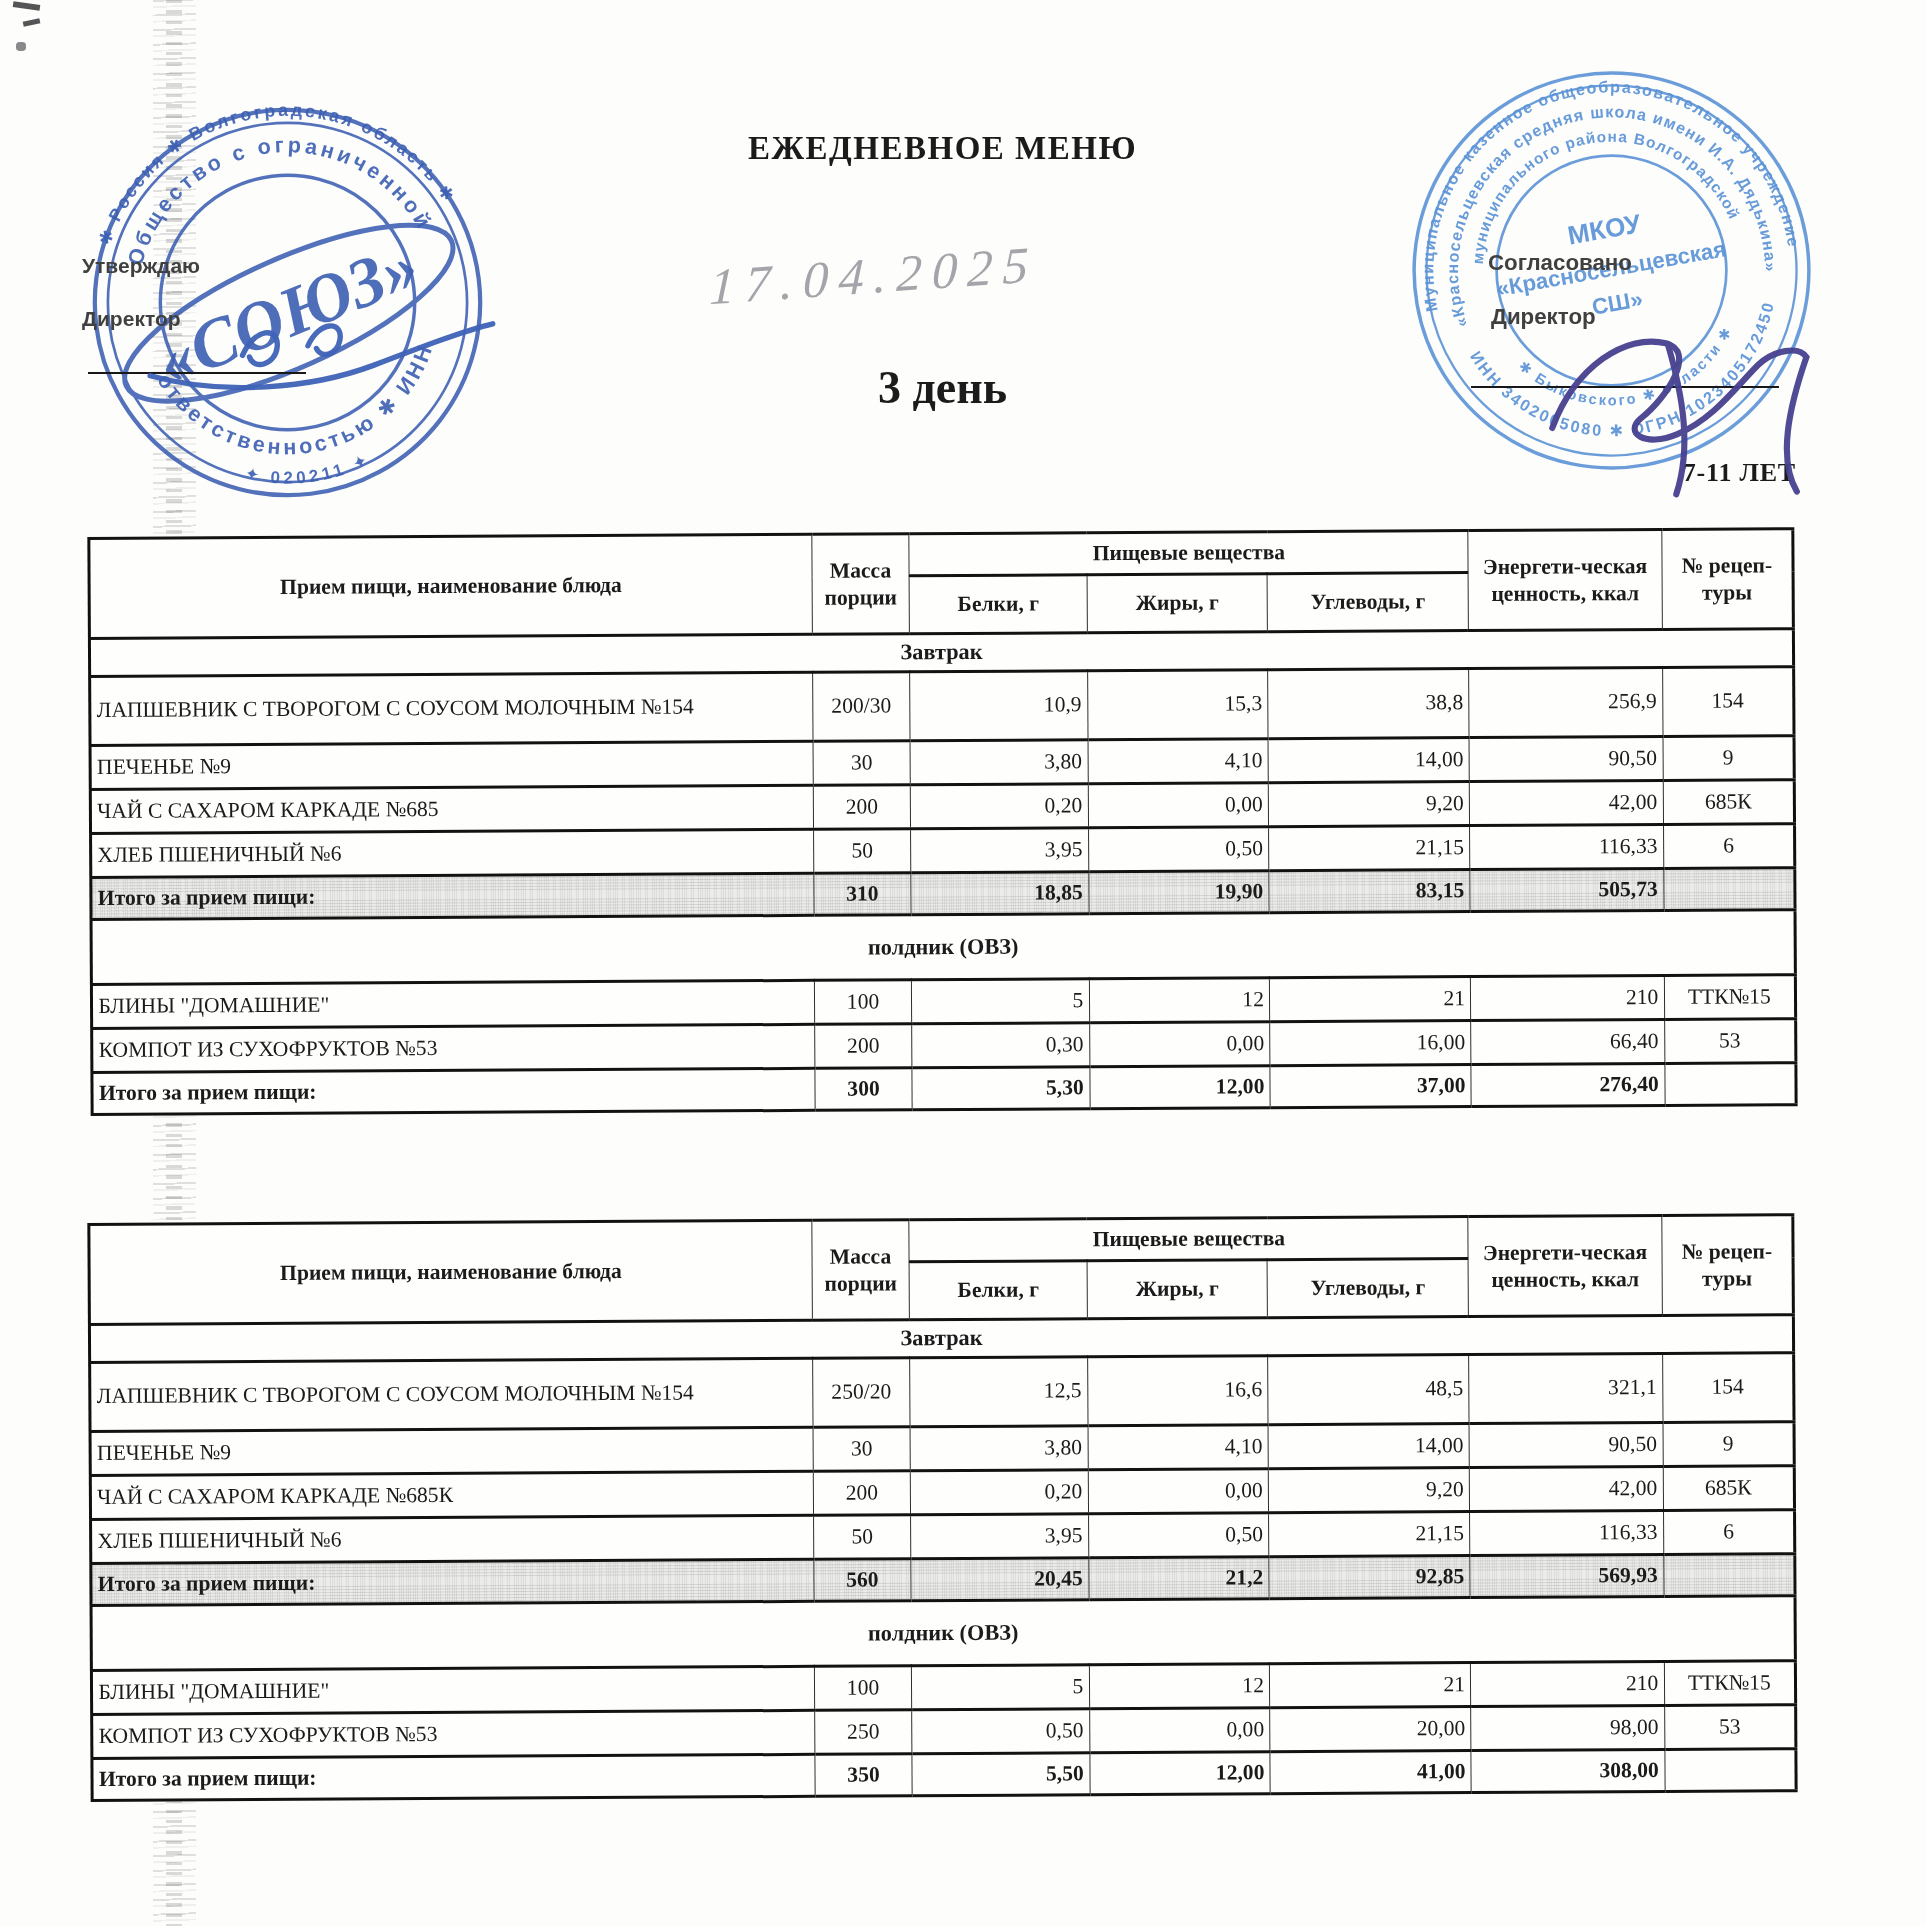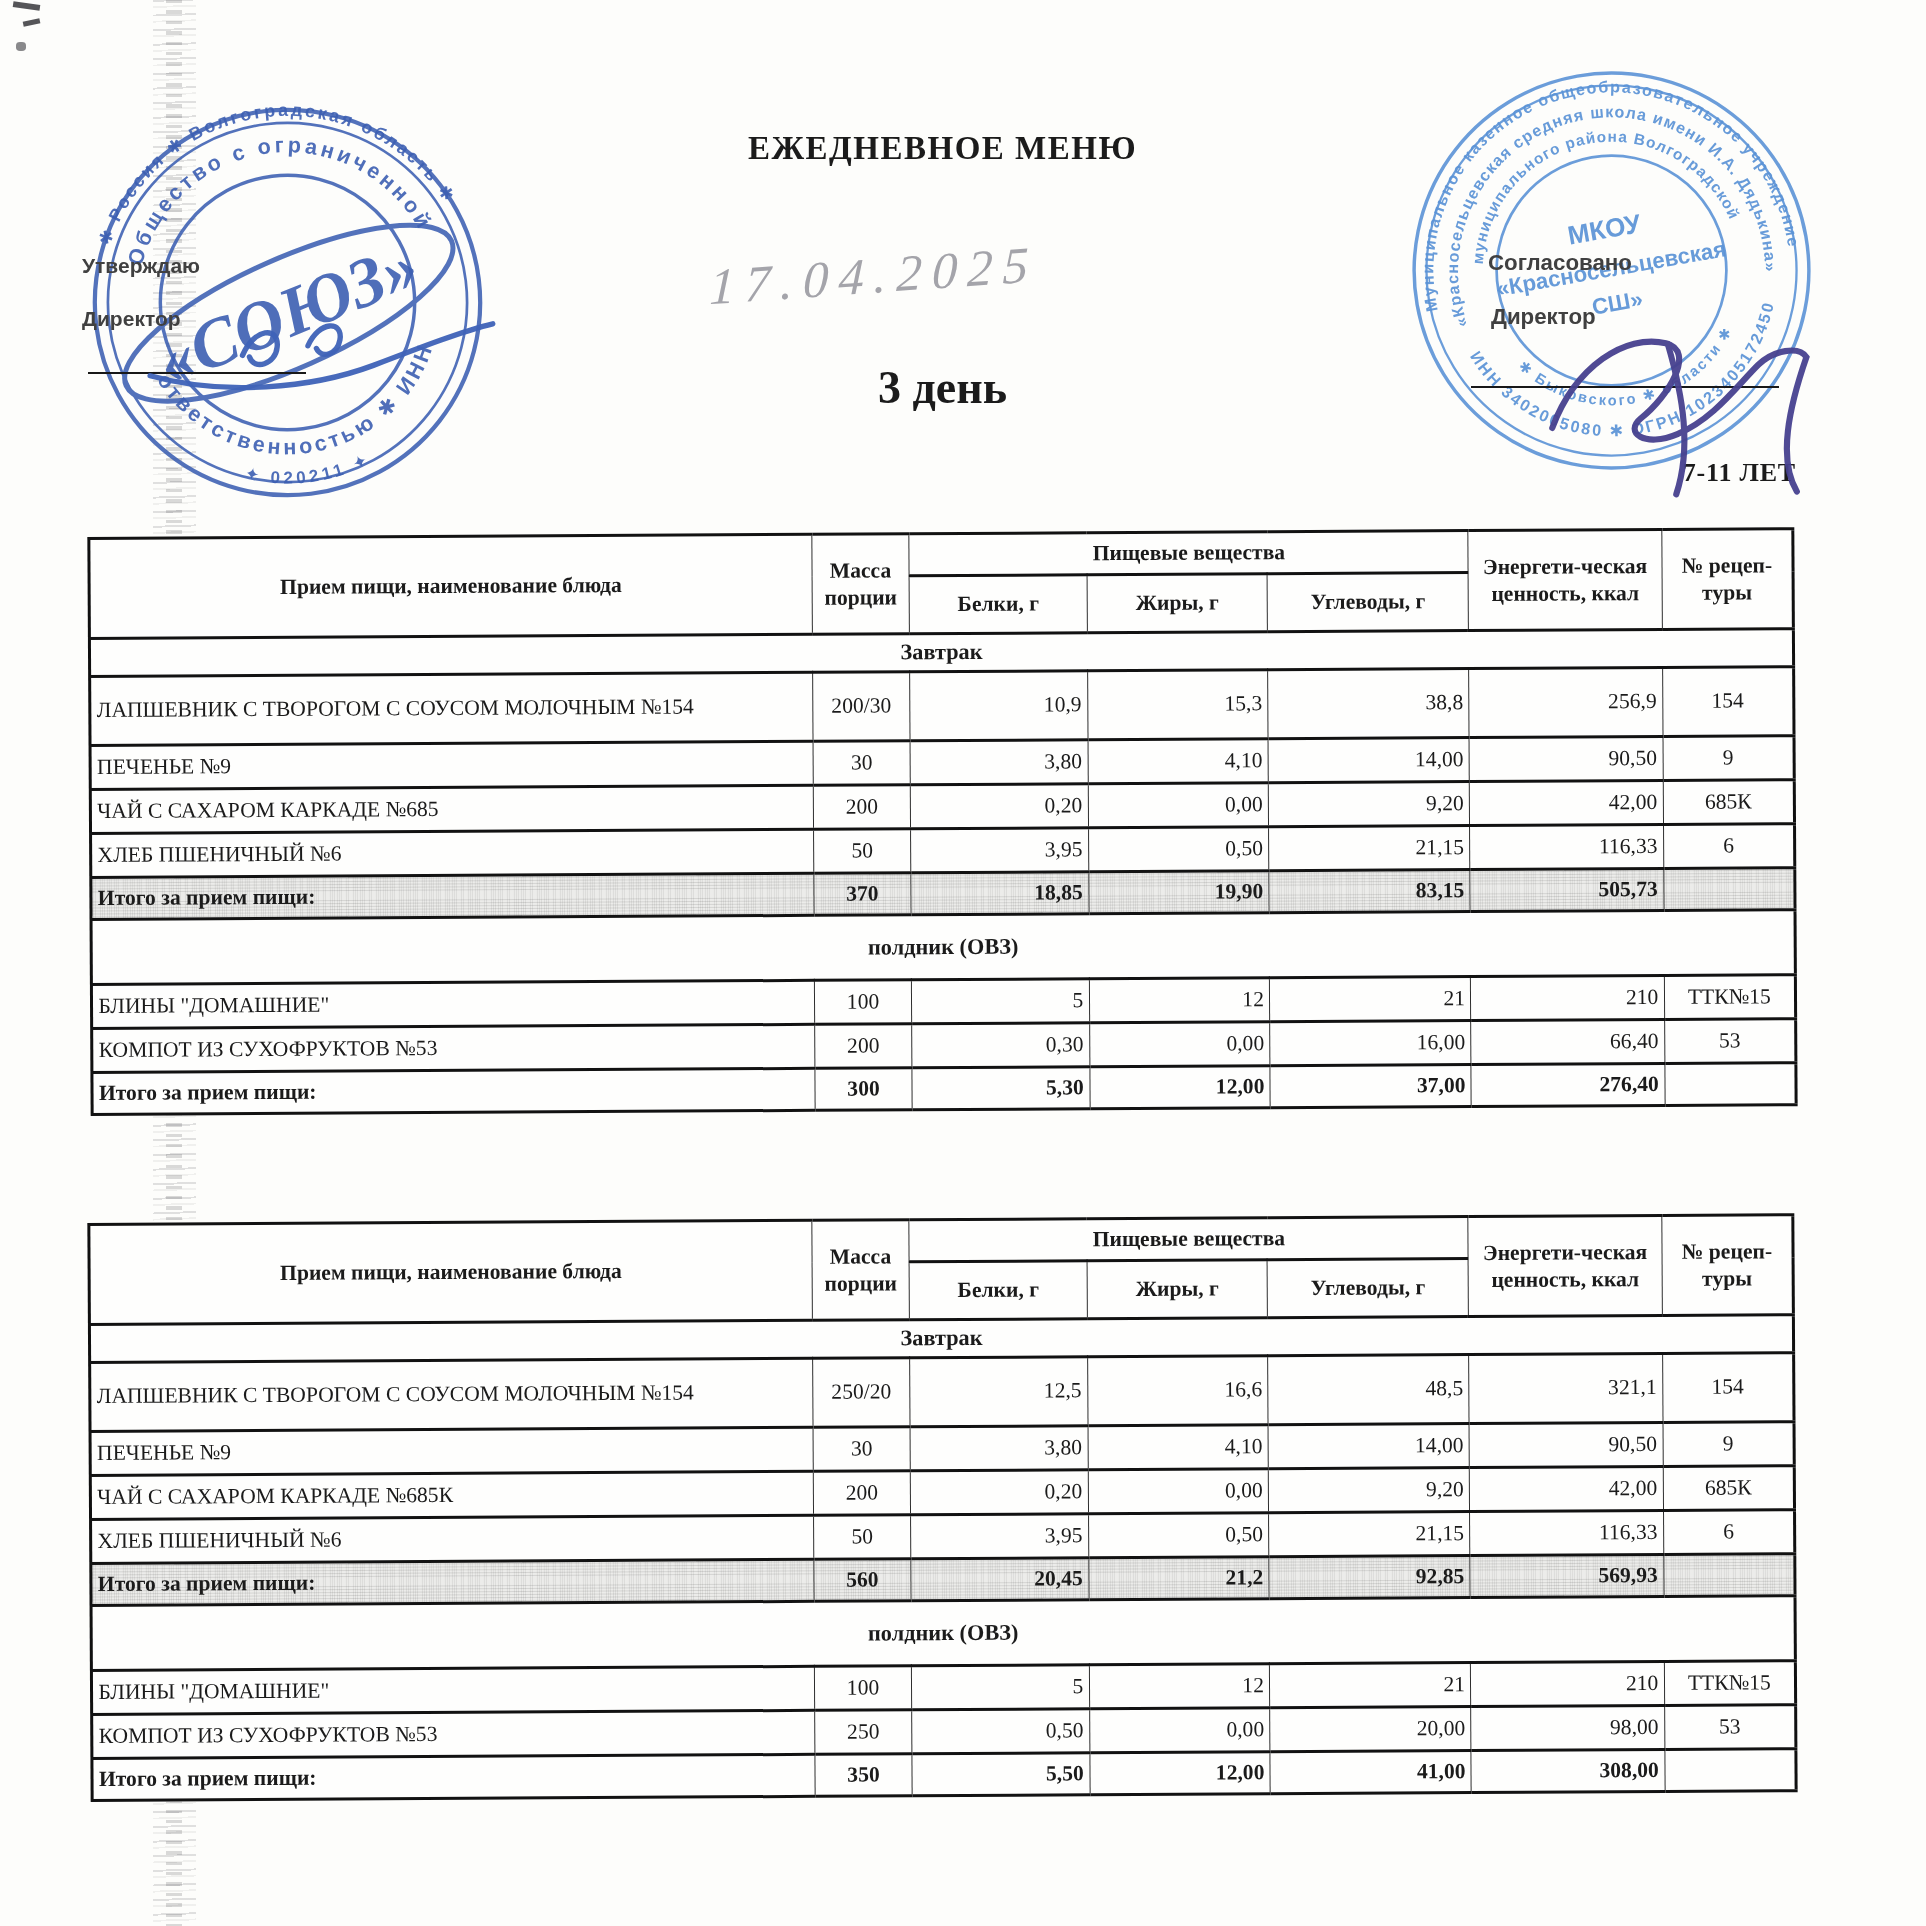--- a/index.html
+++ b/index.html
@@ -224,21 +224,21 @@
             <td class="c-dish">ХЛЕБ ПШЕНИЧНЫЙ №6</td>
             <td class="c-mass">50</td>
             <td class="c-num">3,95</td>
             <td class="c-num">0,50</td>
             <td class="c-num">21,15</td>
             <td class="c-num">116,33</td>
             <td class="c-rec">6</td>
           </tr>
           <tr class="total-row total-shaded">
             <td class="c-dish">Итого за прием пищи:</td>
-            <td class="c-mass">370</td>
+            <td class="c-mass">310</td>
             <td class="c-num">18,85</td>
             <td class="c-num">19,90</td>
             <td class="c-num">83,15</td>
             <td class="c-num">505,73</td>
             <td class="c-rec"></td>
           </tr>
           <tr class="meal-row snack-row">
             <td colspan="7">полдник (ОВЗ)</td>
           </tr>
           <tr class="dish-row">

